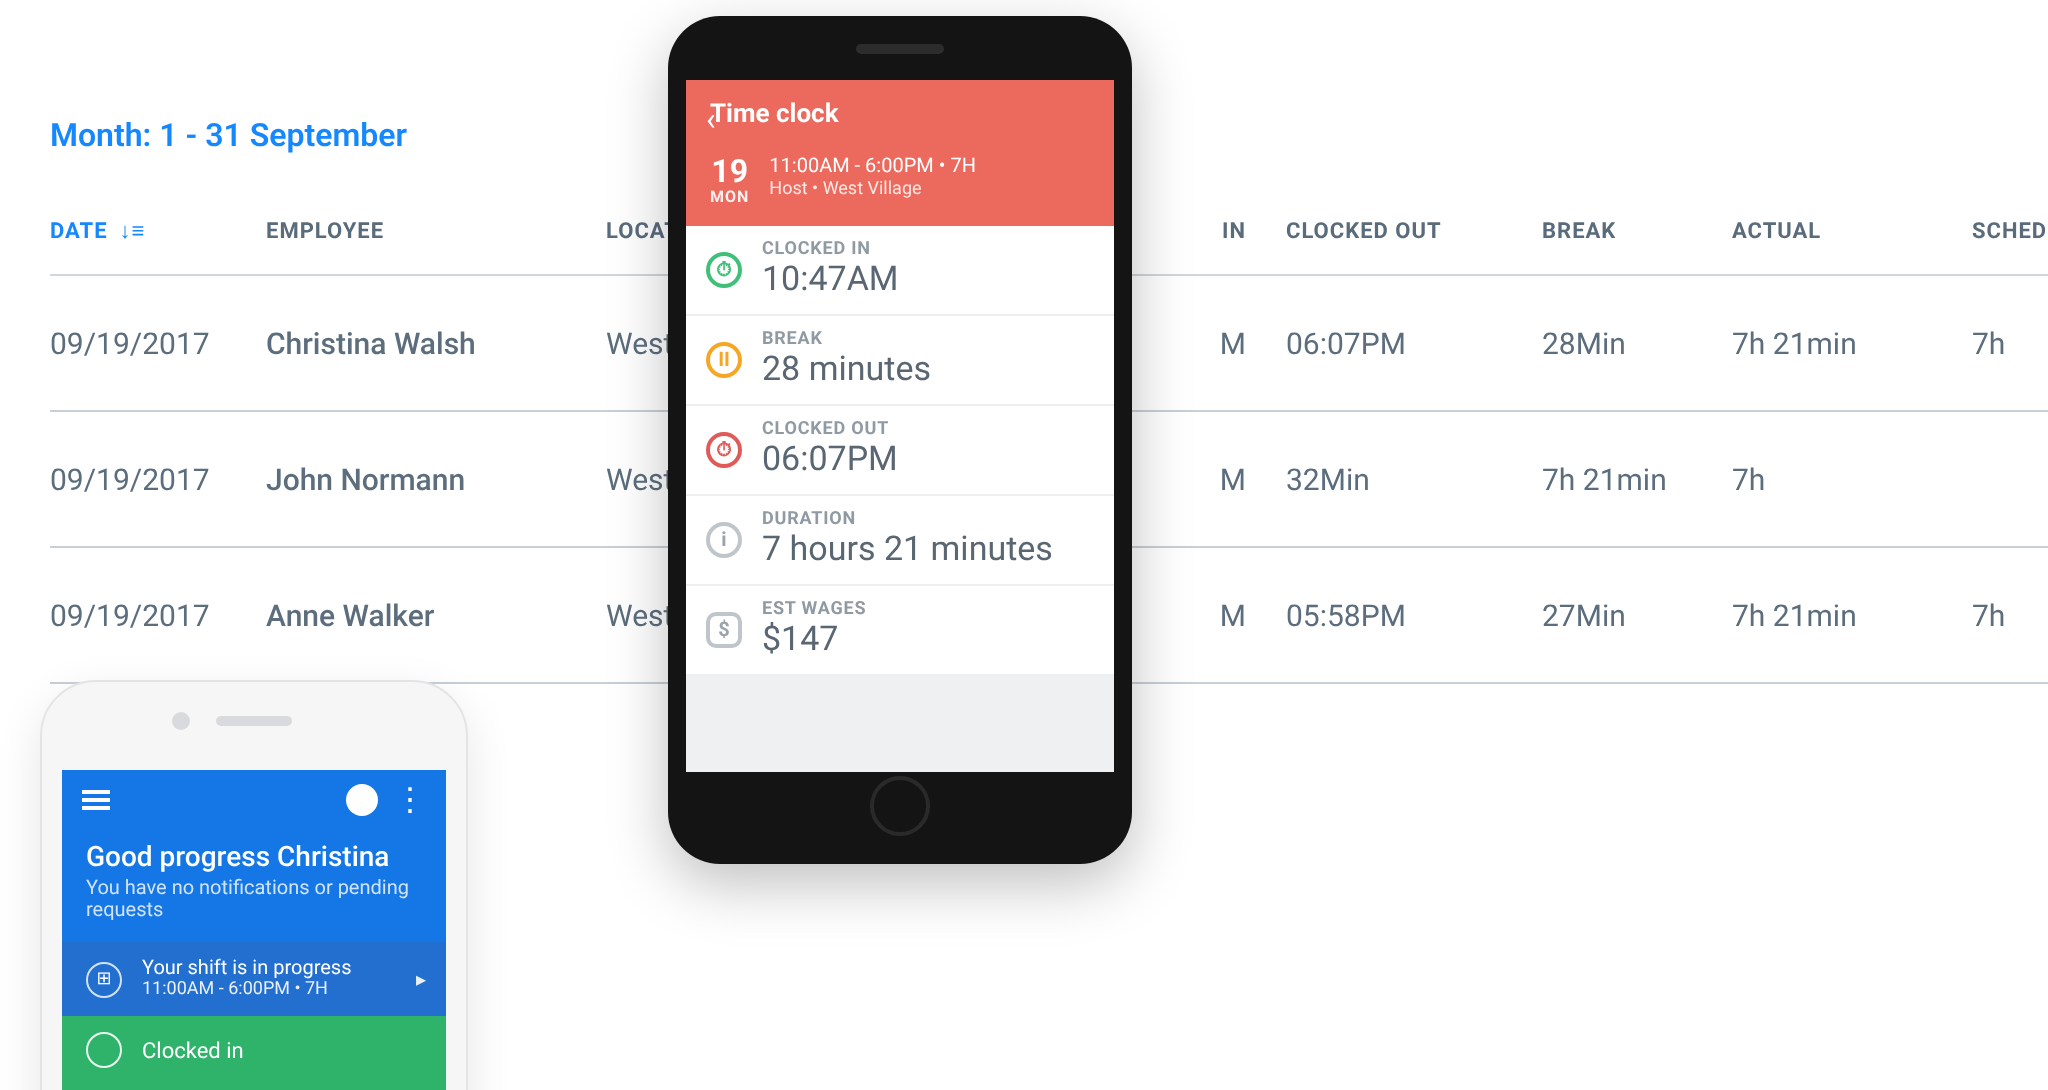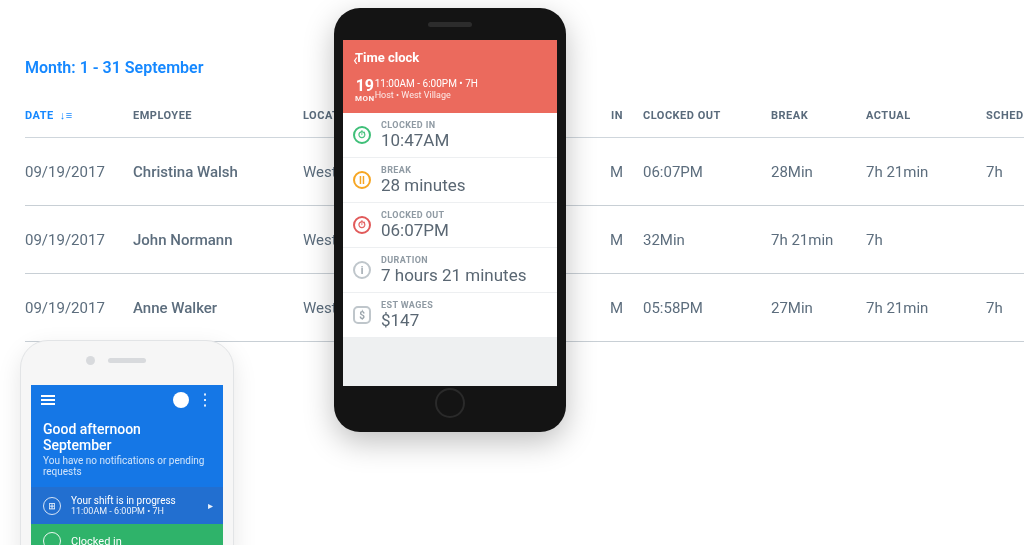--- a/index.html
+++ b/index.html
@@ -19,21 +19,21 @@
   .table-offset { height: 36px; }
 
   
   .phone-dark { position: absolute; left: 334px; top: 8px; width: 232px; height: 424px; background: #141414; border-radius: 26px; padding: 32px 9px 46px 9px; box-shadow: 0 10px 30px rgba(0,0,0,.25); }
   .phone-dark::before { content:""; position:absolute; top:14px; left:50%; transform:translateX(-50%); width:44px; height:5px; background:#2c2c2c; border-radius:3px; }
   .phone-dark::after { content:""; position:absolute; bottom:14px; left:50%; transform:translateX(-50%); width:26px; height:26px; border:2px solid #2a2a2a; border-radius:50%; }
   .pd-screen { background:#eef0f1; width:100%; height:100%; overflow:hidden; font-size:11px; }
   .pd-header { background:#eb6a5d; color:#fff; padding:10px 12px 10px 12px; position:relative; }
   .pd-back { position:absolute; left:10px; top:10px; font-size:16px; }
   .pd-title { text-align:left; font-weight:700; font-size:13px; }
-  .pd-sub { display:flex; margin-top:12px; }
+  .pd-sub { display:flex; gap:10px; margin-top:12px; }
   .pd-day { text-align:center; line-height:1.1; }
   .pd-day .num{ font-size:16px; font-weight:700; }
   .pd-day .dow{ font-size:8px; font-weight:700; letter-spacing:.5px; opacity:.9; }
   .pd-subtxt { font-size:10px; line-height:1.3; }
   .pd-subtxt .ln2{ opacity:.85; font-size:9px; }
   .pd-list { background:#fff; }
   .pd-item { display:flex; gap:10px; align-items:center; padding:7px 10px; border-bottom:1px solid #edeff1; }
   .pd-ico { width:18px; height:18px; flex:0 0 18px; border-radius:50%; border:2px solid; display:flex; align-items:center; justify-content:center; font-size:10px; font-weight:700; }
   .ico-in    { border-color:#3fbf78; color:#3fbf78; }
   .ico-break { border-color:#f6a623; color:#f6a623; }
@@ -187,21 +187,21 @@
           <span></span>
           <span></span>
           <span></span>
         </div>
       <div class="bar-right">
         <div class="avatar"></div>
         <div class="dots">⋮</div>
       </div>
     </div>
     <div class="pl-greet">
-      <h4>Good afternoon September</h4>
+      <h4>Good progress Christina</h4>
       <p>You have no notifications or pending requests</p>
     </div>
     <div class="pl-shift">
       <div class="ring">⊞</div>
       <div>
         <div>Your shift is in progress</div>
         <div style="font-size:9px;opacity:.9">11:00AM - 6:00PM • 7H</div>
       </div>
       <div class="chev">▸</div>
     </div>

